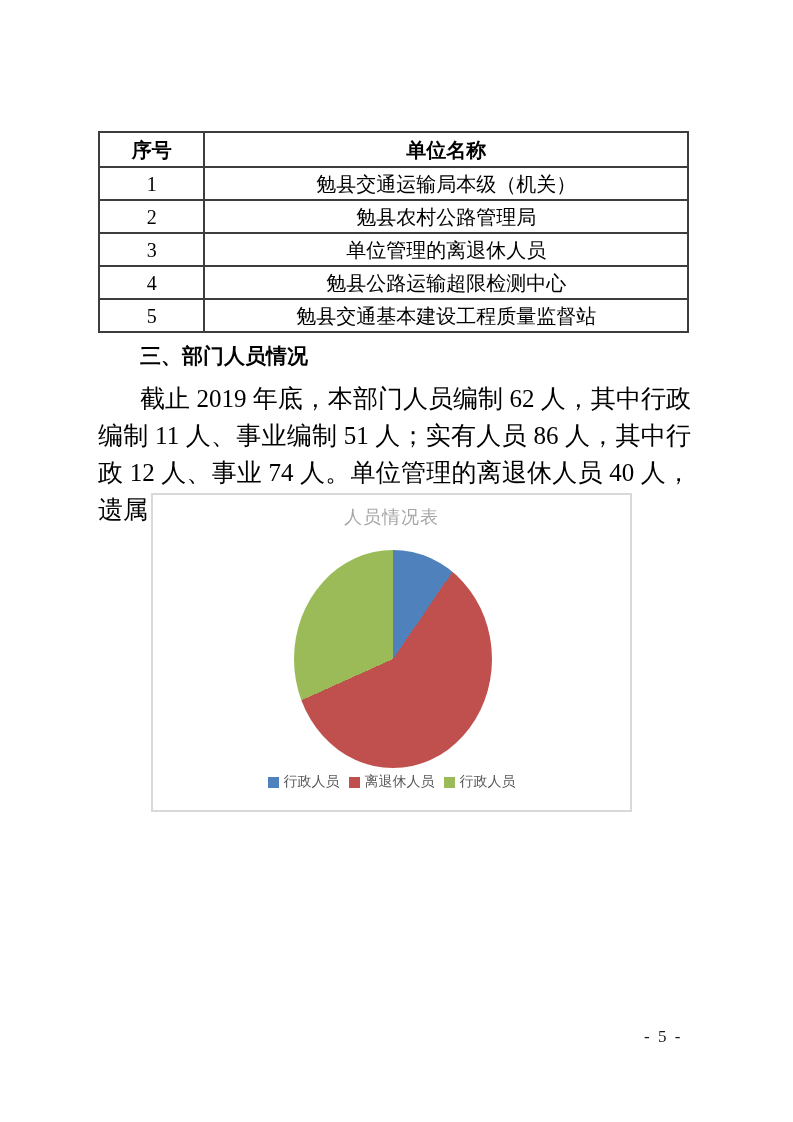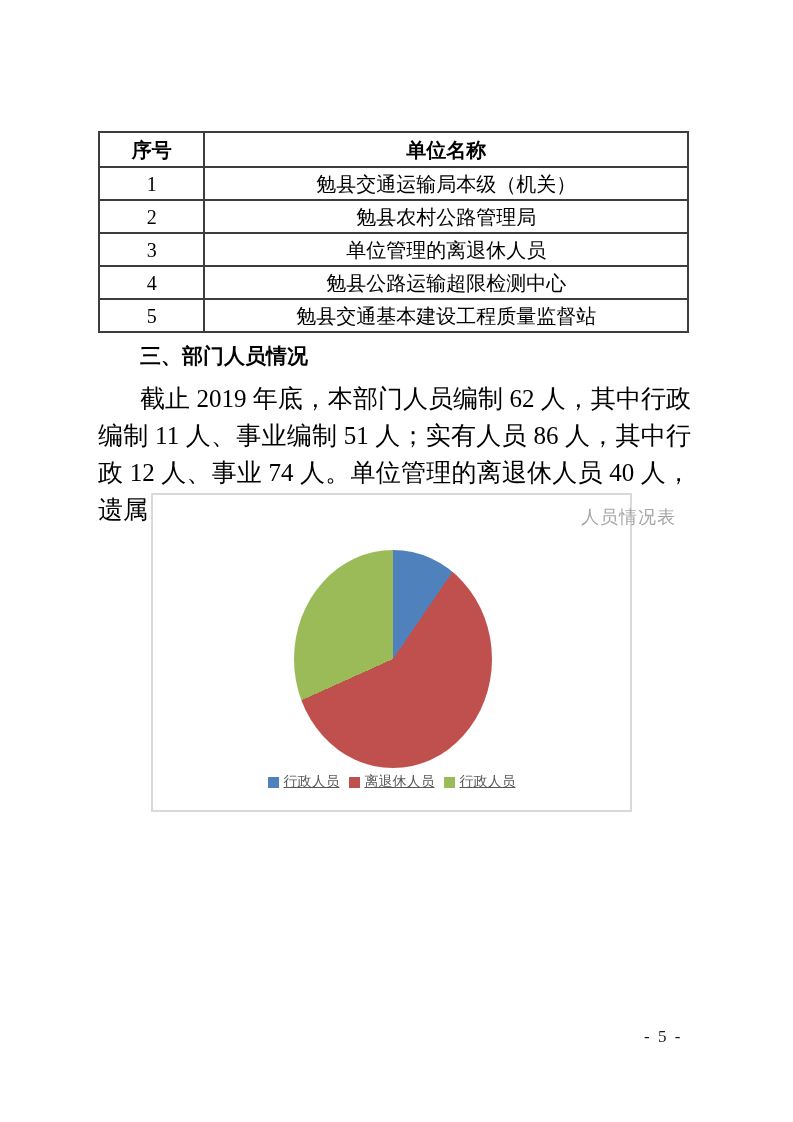--- a/index.html
+++ b/index.html
@@ -60,45 +60,44 @@
     position: absolute;
     left: 151px; top: 493px;
     width: 477px; height: 315px;
     border: 2px solid #d9d9d9;
     background: #ffffff;
   }
   .chart-title {
     position: absolute;
     top: 10px; left: 0;
     width: 100%;
-    text-align: right;
+    text-align: center;
     font-family: "Liberation Sans", sans-serif;
     font-size: 18px;
     letter-spacing: 1px;
-    padding-left: 46px;
   }
   .pie {
     position: absolute;
     left: 141px; top: 55px;
     width: 198px; height: 218px;
     border-radius: 50%;
   }
   .legend {
     position: absolute;
     top: 278px; left: 0;
     width: 100%;
     display: flex;
     justify-content: center;
     align-items: center;
     gap: 9px;
     font-family: "Liberation Sans", sans-serif;
     font-size: 14px;
     color: #595959;
   }
-  .legend-item { display: flex; align-items: center; text-decoration: underline; }
+  .legend-item { display: flex; align-items: center; }
   .legend-swatch {
     display: inline-block;
     width: 11px; height: 11px;
     margin-right: 5px;
   }
 
   
   .page-number {
     position: absolute;
     left: 644px; top: 1027px;

